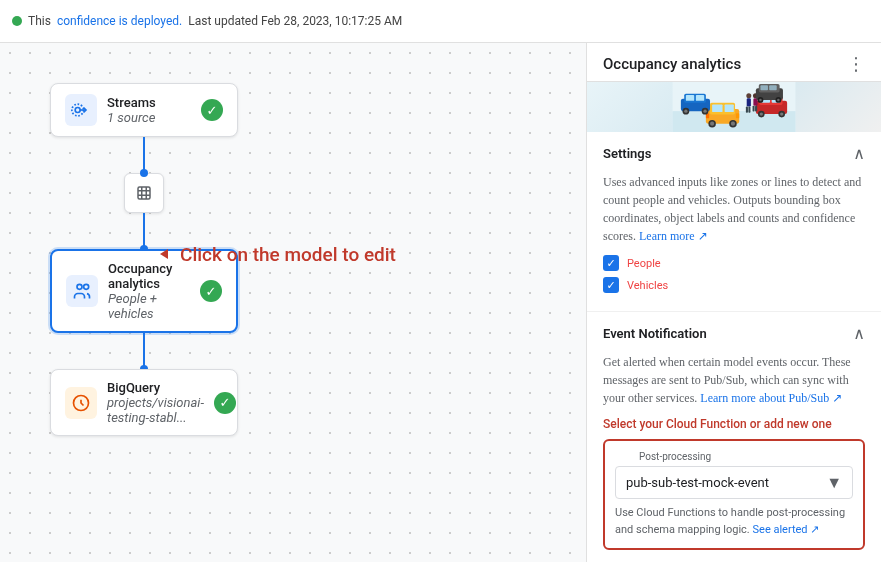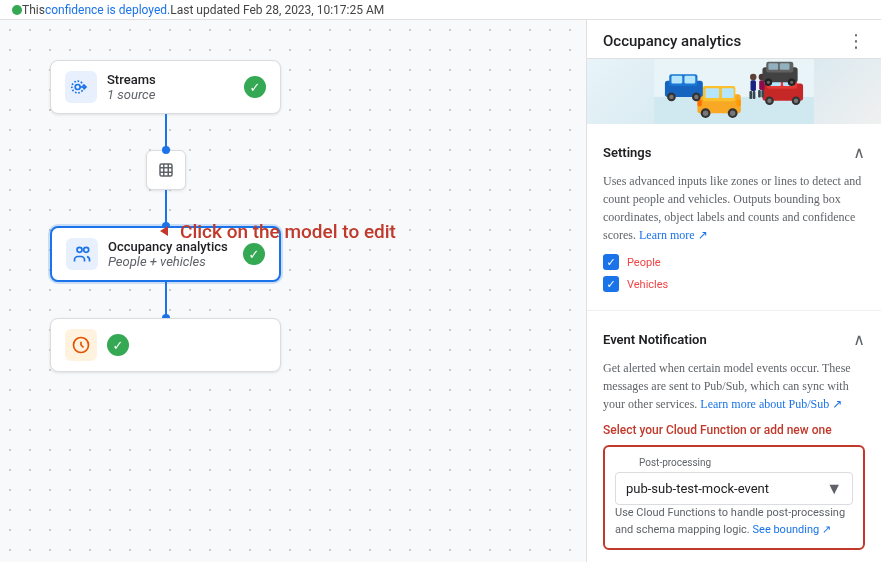--- a/index.html
+++ b/index.html
@@ -9,26 +9,27 @@
       background: #fff;
       width: 881px;
       height: 562px;
       overflow: hidden;
       display: flex;
       flex-direction: column;
     }
 
     
     .topbar {
-      height: 20px;
+      height: 43px;
       background: #fff;
       border-bottom: 1px solid #e0e0e0;
       display: flex;
       align-items: center;
       padding: 0 12px;
+      gap: 6px;
       font-size: 12px;
       color: #444;
       flex-shrink: 0;
     }
     .topbar .deployed-dot {
       width: 10px; height: 10px;
       background: #34a853;
       border-radius: 50%;
       display: inline-block;
     }
@@ -60,21 +61,21 @@
       flex-direction: column;
       align-items: center;
       gap: 0;
     }
 
     .node-card {
       background: #fff;
       border: 1px solid #dadce0;
       border-radius: 8px;
       padding: 10px 14px;
-      width: 231px;
+      width: 188px;
       display: flex;
       align-items: center;
       gap: 10px;
       position: relative;
       box-shadow: 0 1px 3px rgba(0,0,0,0.1);
     }
     .node-card.selected {
       border: 2px solid #1a73e8;
       box-shadow: 0 0 0 2px rgba(26,115,232,0.2);
     }
@@ -200,21 +201,20 @@
     
     .panel-section {
       padding: 12px 16px;
       border-bottom: 1px solid #f0f0f0;
     }
     .section-header {
       display: flex;
       align-items: center;
       justify-content: space-between;
       margin-bottom: 10px;
-      margin-top: 7px;
     }
     .section-title {
       font-size: 13px;
       font-weight: 600;
       color: #202124;
     }
     .section-collapse {
       color: #5f6368;
       font-size: 16px;
       cursor: pointer;
@@ -288,20 +288,21 @@
       margin-bottom: 4px;
       padding-left: 24px;
     }
     .select-row {
       display: flex;
       align-items: center;
       justify-content: space-between;
       border: 1px solid #dadce0;
       border-radius: 4px;
       padding: 6px 10px;
+      margin-bottom: 6px;
       cursor: pointer;
     }
     .select-value {
       font-size: 13px;
       color: #202124;
     }
     .select-arrow {
       color: #5f6368;
       font-size: 16px;
     }
@@ -379,20 +380,24 @@
       </div>
 
       <div class="connector"></div>
 
       <div class="node-card">
         <div class="node-icon orange">
           <svg width="20" height="20" viewBox="0 0 24 24" fill="none" stroke="#e65100" stroke-width="2">
             <path d="M3 12a9 9 0 1 0 18 0 9 9 0 0 0-18 0"></path>
             <path d="M12 8v4l3 3"></path>
           </svg>
+        </div>
+        <div class="node-info">
+          <div class="node-title">BigQuery</div>
+          <div class="node-sub">projects/visionai-testing-stabl...</div>
         </div>
         <div class="node-check">✓</div>
       </div>
 
     </div>
 
     <div class="click-hint">Click on the model to edit</div>
   </div>
 
   <div class="right-panel">
@@ -505,19 +510,19 @@
 
       
       <div class="post-processing-box">
         <div class="post-processing-label">Post-processing</div>
         <div class="select-row">
           <span class="select-value">pub-sub-test-mock-event</span>
           <span class="select-arrow">▼</span>
         </div>
         <div class="post-desc">
           <span>Use Cloud Functions to handle post-processing and schema mapping logic.</span>
-          <a> <span>See bounding</span> ↗</a>
+          <a> <span>See alerted</span> ↗</a>
         </div>
       </div>
     </div>
 
   </div>
 </div>
 
 </body></html>

